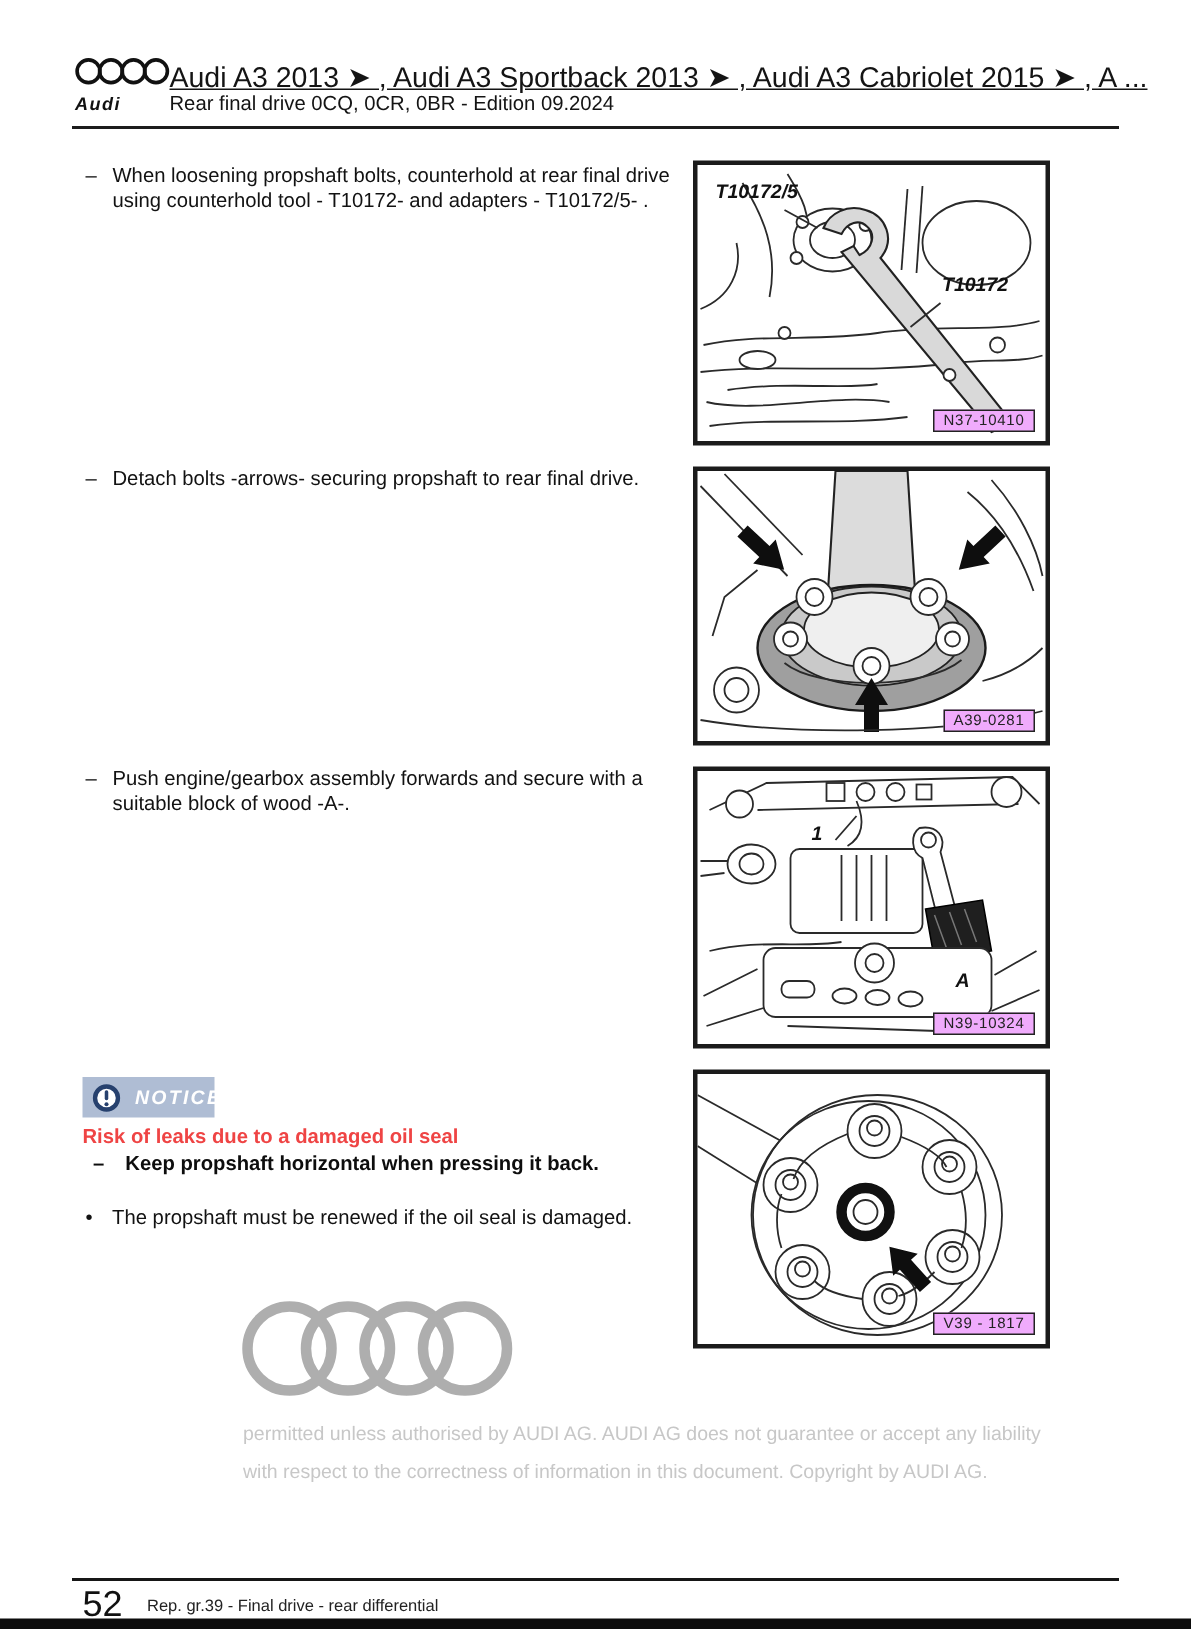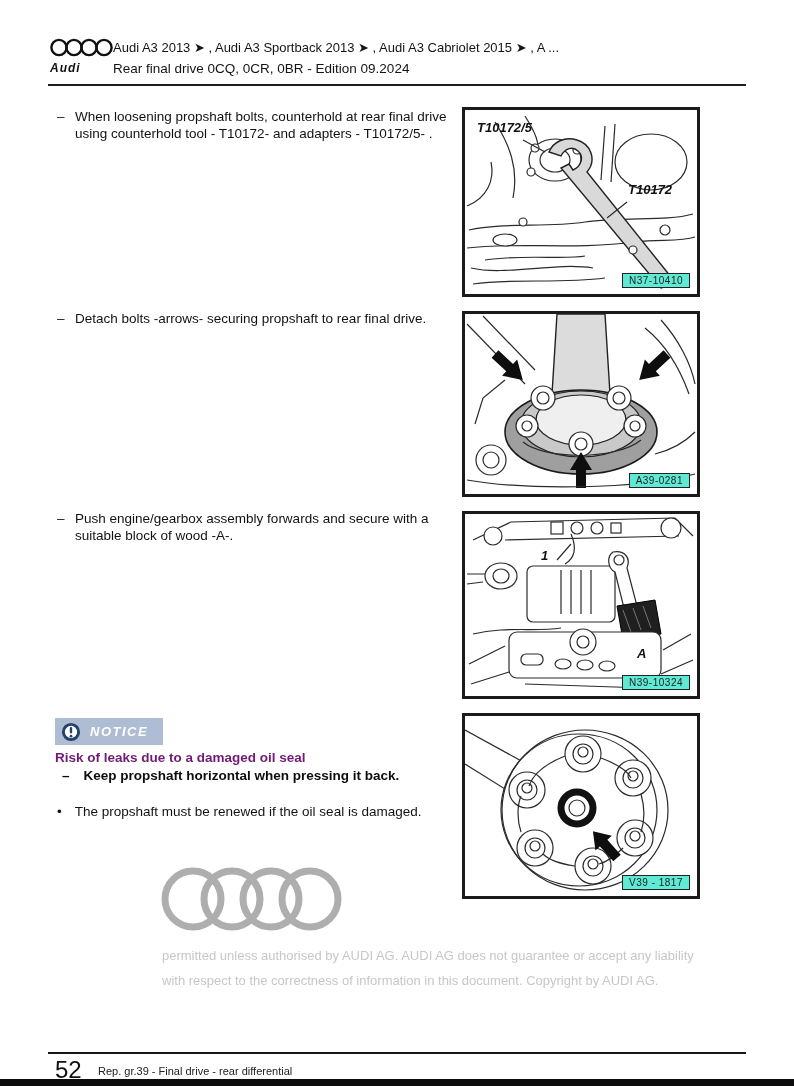--- a/index.html
+++ b/index.html
@@ -4,46 +4,46 @@
 <style>
   * { margin:0; padding:0; box-sizing:border-box; }
   html,body { background:#ffffff; }
   .page {
     position:relative; width:794px; height:1086px; background:#ffffff;
     font-family:"Liberation Sans", sans-serif; color:#161616; overflow:hidden;
   }
   
   .hdr-logo { position:absolute; left:50px; top:38px; width:66px; text-align:left; }
   .hdr-logo .brand-word { display:block; font-size:12px; font-weight:700; font-style:italic; letter-spacing:1px; margin-top:-1px; color:#111; }
-  .hdr-line1 { position:absolute; left:113px; top:40px; font-size:13px; color:#141414; }
+  .hdr-line1 { position:absolute; left:113px; top:40px; font-size:19px; color:#141414;text-decoration:underline; }
   .hdr-line2 { position:absolute; left:113px; top:61px; font-size:13.5px; color:#141414; }
   .hdr-rule { position:absolute; left:48px; top:84px; width:698px; height:2px; background:#1c1c1c; }
   
   .step { position:absolute; left:55px; width:400px; font-size:13.5px; line-height:17px; color:#121212; }
   .step .dash { position:absolute; left:2px; top:0; }
   .step .txt { display:block; margin-left:20px; width:378px; }
   #step1 { top:108px; }
   #step2 { top:310px; }
   #step3 { top:510px; }
   
   .figure { position:absolute; left:462px; width:238px; border:3px solid #1b1b1b; background:#fff; }
   #fig1 { top:107px; height:190px; }
   #fig2 { top:311px; height:186px; }
   #fig3 { top:511px; height:188px; }
   #fig4 { top:713px; height:186px; }
   .figure svg { position:absolute; left:0; top:0; width:100%; height:100%; }
-  .fig-ref { position:absolute; right:7px; bottom:6px; border:1.5px solid #222; background:#5eead4;
+  .fig-ref { position:absolute; right:7px; bottom:6px; border:1.5px solid #222; background:#f0abfc;
              font-size:10px; letter-spacing:.5px; padding:1px 6px; color:#222; }
   .fig-label { position:absolute; font-size:13px; font-weight:700; color:#111; background:transparent;font-style:italic; }
   
-  .notice-badge { position:absolute; left:55px; top:718px; width:108px; height:27px; background:#afbdd4;
+  .notice-badge { position:absolute; left:55px; top:718px; width:88px; height:27px; background:#afbdd4;
                   display:flex; align-items:center; }
   .notice-badge .n-icon { width:20px; height:20px; margin-left:6px; flex:0 0 auto; }
   .notice-badge .n-word { color:#ffffff; font-weight:700; font-style:italic; font-size:13px; letter-spacing:1.5px; margin-left:9px; }
-  .notice-title { position:absolute; left:55px; top:750px; font-size:13.5px; font-weight:700; color:#701a75; }
+  .notice-title { position:absolute; left:55px; top:750px; font-size:13.5px; font-weight:700; color:#ef4444; }
   .notice-item { position:absolute; left:62px; top:768px; font-size:13.5px; font-weight:700; color:#0d0d0d; }
   .notice-item .dash { margin-right:14px; }
   .notice-bullet { position:absolute; left:57px; top:804px; font-size:13.5px; color:#121212; }
   .notice-bullet .bm { margin-right:13px; }
   
   .watermark { position:absolute; left:160px; top:860px; width:182px; height:78px; opacity:.8; }
   .copyright { position:absolute; left:162px; top:944px; width:545px; font-size:13px; line-height:24.5px; color:#c7c7c7; }
   
   .ftr-rule { position:absolute; left:48px; top:1052px; width:698px; height:2px; background:#161616; }
   .ftr-page { position:absolute; left:55px; top:1056px; font-size:24px; color:#111; }

